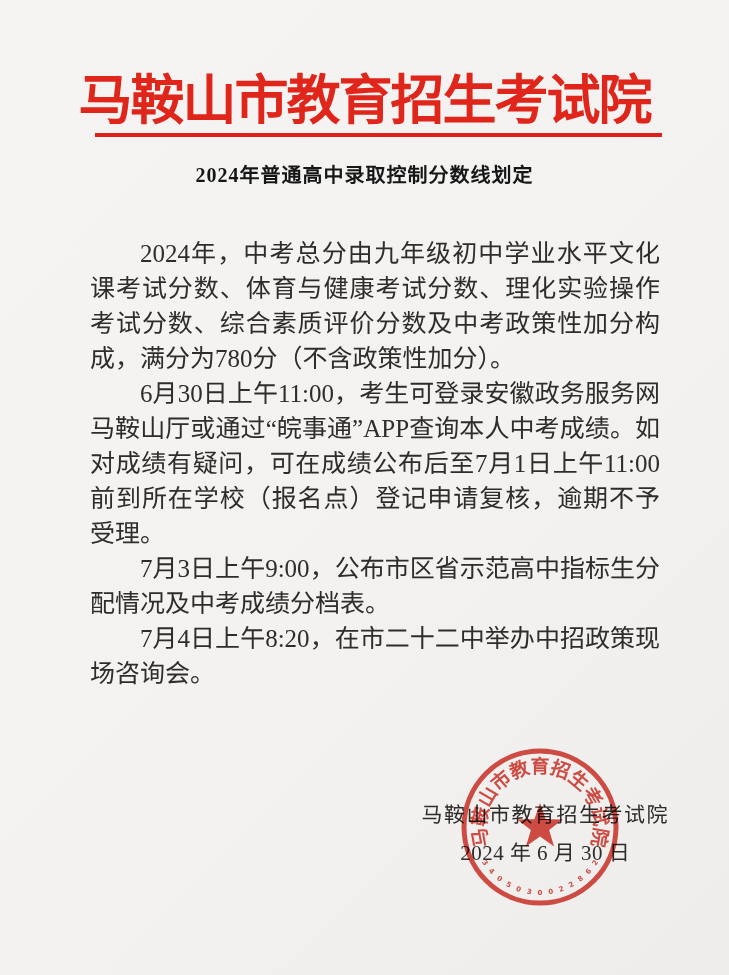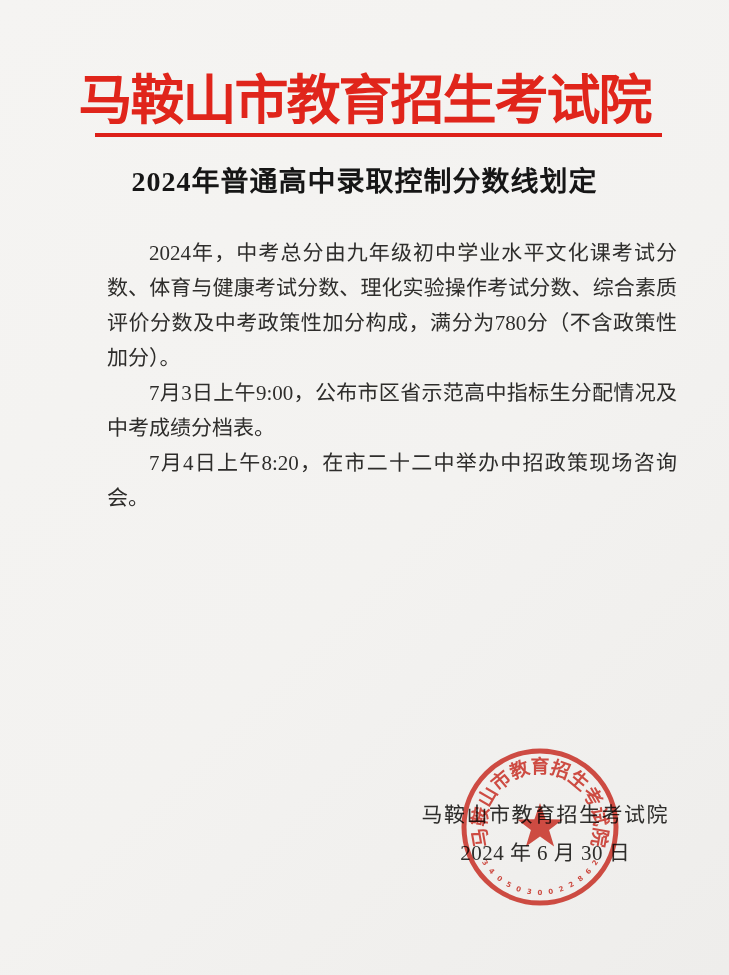--- a/index.html
+++ b/index.html
@@ -34,31 +34,31 @@
   .red-rule{
     position:absolute;
     top:133px;left:95px;
     width:567px;height:4px;
     background:var(--rule-red);
   }
   .doc-title{
     position:absolute;
     top:159px;left:0;right:0;
     text-align:center;
-    font-size:28px;
+    font-size:20px;
     font-weight:bold;
     letter-spacing:1px;
     color:#161616;
     white-space:nowrap;
   }
   .doc-body{
     position:absolute;
-    top:236px;left:107px;
+    top:236px;left:90px;
     width:570px;
-    font-size:21px;
+    font-size:25px;
     line-height:35px;
     text-align:justify;
     color:var(--ink);
   }
   .doc-body p{
     text-indent:2em;
     margin:0;
   }
   .signature{
     position:absolute;
@@ -98,20 +98,21 @@
 <div class="page">
 
   <div class="org-header">马鞍山市教育招生考试院</div>
 
   <div class="red-rule"></div>
 
   <h1 class="doc-title">2024年普通高中录取控制分数线划定</h1>
 
   <div class="doc-body">
     <p>2024年，中考总分由九年级初中学业水平文化课考试分数、体育与健康考试分数、理化实验操作考试分数、综合素质评价分数及中考政策性加分构成，满分为780分（不含政策性加分）。</p>
+    <p>6月30日上午11:00，考生可登录安徽政务服务网马鞍山厅或通过“皖事通”APP查询本人中考成绩。如对成绩有疑问，可在成绩公布后至7月1日上午11:00前到所在学校（报名点）登记申请复核，逾期不予受理。</p>
     <p>7月3日上午9:00，公布市区省示范高中指标生分配情况及中考成绩分档表。</p>
     <p>7月4日上午8:20，在市二十二中举办中招政策现场咨询会。</p>
   </div>
 
   <div class="signature">
     <div class="sig-org">马鞍山市教育招生考试院</div>
     <div class="sig-date">2024 年 6 月 30 日</div>
   </div>
 
   <svg class="seal" viewBox="0 0 170 170" xmlns="http://www.w3.org/2000/svg">

